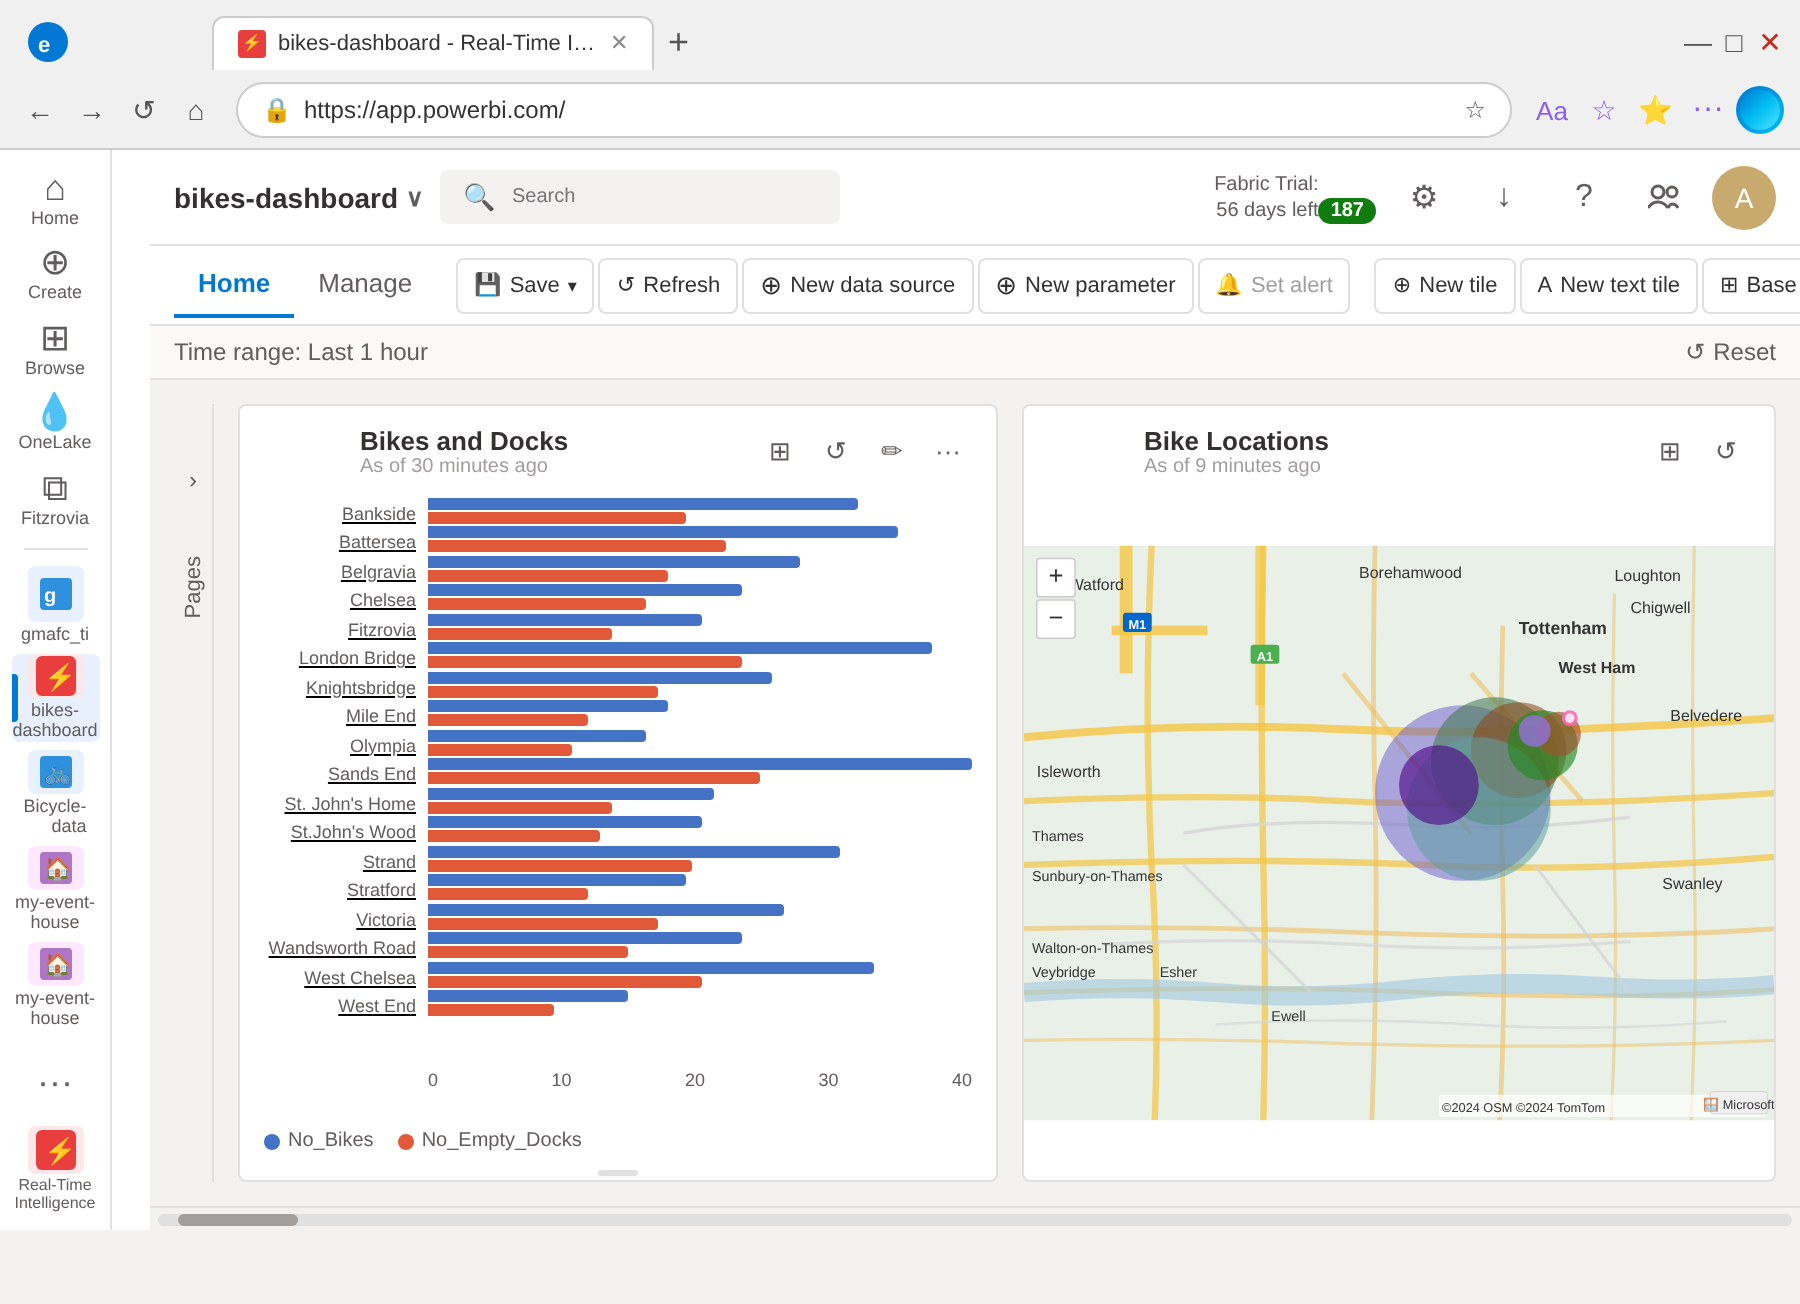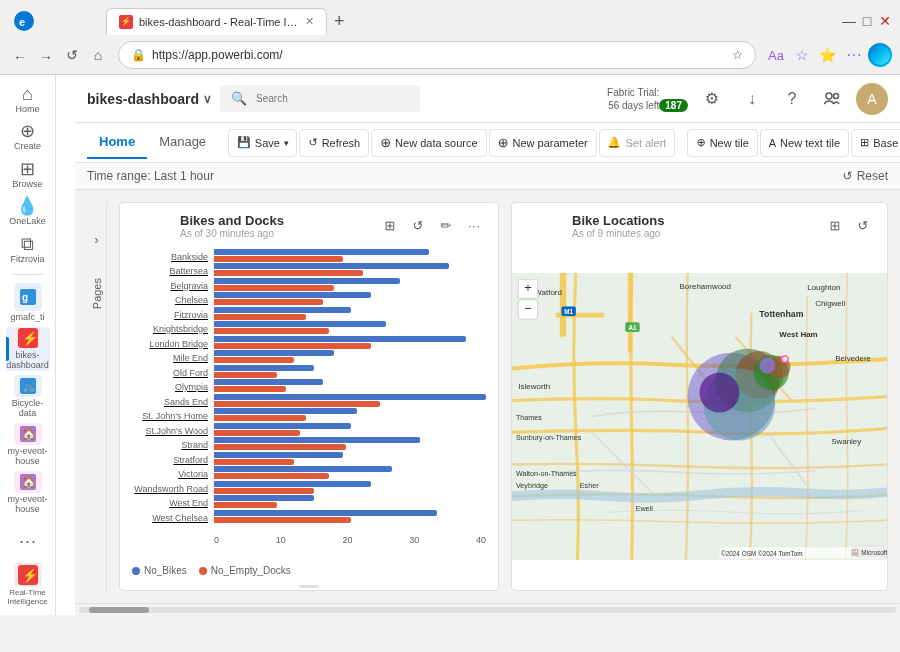--- a/index.html
+++ b/index.html
@@ -206,21 +206,21 @@
         </div>
         <div class="sidebar-label" style="font-size:9px; text-align:center;">bikes-<br>dashboard</div>
       </div>
       <div class="sidebar-app-item">
         <div class="sidebar-app-icon" style="background:#e8f0fe;">
           <svg width="20" height="20" viewBox="0 0 20 20">
               <rect x="2" y="2" width="16" height="16" rx="2" fill="#0078d4" opacity="0.8"></rect>
               <text x="4" y="14" font-size="11" fill="white">🚲</text>
             </svg>
         </div>
-        <div class="sidebar-label" style="font-size:9px; text-align:center;">Bicycle-<br>data</div>
+        <div class="sidebar-label" style="font-size:9px; text-align:right;">Bicycle-<br>data</div>
       </div>
       <div class="sidebar-app-item">
         <div class="sidebar-app-icon" style="background:#fce8ff;">
           <svg width="20" height="20" viewBox="0 0 20 20">
               <rect x="2" y="2" width="16" height="16" rx="2" fill="#9b59b6" opacity="0.8"></rect>
               <text x="4" y="14" font-size="11" fill="white">🏠</text>
             </svg>
         </div>
         <div class="sidebar-label" style="font-size:9px; text-align:center;">my-event-<br>house</div>
       </div>
@@ -387,115 +387,108 @@
                   </div>
                 </div>
                 <div class="chart-row">
                   <div class="chart-label">Fitzrovia</div>
                   <div class="chart-bars">
                     <div class="bar-blue" style="width: 50.5263%;"></div>
                     <div class="bar-red" style="width: 33.6842%;"></div>
                   </div>
                 </div>
                 <div class="chart-row">
+                  <div class="chart-label">London Bridge</div>
+                  <div class="chart-bars">
+                    <div class="bar-blue" style="width: 92.6316%;"></div>
+                    <div class="bar-red" style="width: 57.8947%;"></div>
+                  </div>
+                </div>
+                <div class="chart-row">
                   <div class="chart-label">Knightsbridge</div>
                   <div class="chart-bars">
                     <div class="bar-blue" style="width: 63.1579%;"></div>
                     <div class="bar-red" style="width: 42.1053%;"></div>
                   </div>
                 </div>
                 <div class="chart-row">
-                  <div class="chart-label">London Bridge</div>
-                  <div class="chart-bars">
-                    <div class="bar-blue" style="width: 92.6316%;"></div>
-                    <div class="bar-red" style="width: 57.8947%;"></div>
-                  </div>
-                </div>
-                <div class="chart-row">
                   <div class="chart-label">Mile End</div>
                   <div class="chart-bars">
                     <div class="bar-blue" style="width: 44.2105%;"></div>
                     <div class="bar-red" style="width: 29.4737%;"></div>
                   </div>
                 </div>
                 <div class="chart-row">
-                  <div class="chart-label">Old Ford</div>
+                  <div class="chart-label">Olympia</div>
+                  <div class="chart-bars">
+                    <div class="bar-blue" style="width: 40%;"></div>
+                    <div class="bar-red" style="width: 26.3158%;"></div>
+                  </div>
+                </div>
+                <div class="chart-row">
+                  <div class="chart-label">Sands End</div>
+                  <div class="chart-bars">
+                    <div class="bar-blue" style="width: 100%;"></div>
+                    <div class="bar-red" style="width: 61.0526%;"></div>
+                  </div>
+                </div>
+                <div class="chart-row">
+                  <div class="chart-label">St. John's Home</div>
+                  <div class="chart-bars">
+                    <div class="bar-blue" style="width: 52.6316%;"></div>
+                    <div class="bar-red" style="width: 33.6842%;"></div>
+                  </div>
+                </div>
+                <div class="chart-row">
+                  <div class="chart-label">St.John's Wood</div>
+                  <div class="chart-bars">
+                    <div class="bar-blue" style="width: 50.5263%;"></div>
+                    <div class="bar-red" style="width: 31.5789%;"></div>
+                  </div>
+                </div>
+                <div class="chart-row">
+                  <div class="chart-label">Strand</div>
+                  <div class="chart-bars">
+                    <div class="bar-blue" style="width: 75.7895%;"></div>
+                    <div class="bar-red" style="width: 48.4211%;"></div>
+                  </div>
+                </div>
+                <div class="chart-row">
+                  <div class="chart-label">Stratford</div>
+                  <div class="chart-bars">
+                    <div class="bar-blue" style="width: 47.3684%;"></div>
+                    <div class="bar-red" style="width: 29.4737%;"></div>
+                  </div>
+                </div>
+                <div class="chart-row">
+                  <div class="chart-label">Victoria</div>
+                  <div class="chart-bars">
+                    <div class="bar-blue" style="width: 65.2632%;"></div>
+                    <div class="bar-red" style="width: 42.1053%;"></div>
+                  </div>
+                </div>
+                <div class="chart-row">
+                  <div class="chart-label">Wandsworth Road</div>
+                  <div class="chart-bars">
+                    <div class="bar-blue" style="width: 57.8947%;"></div>
+                    <div class="bar-red" style="width: 36.8421%;"></div>
+                  </div>
+                </div>
+                <div class="chart-row">
+                  <div class="chart-label">West Chelsea</div>
+                  <div class="chart-bars">
+                    <div class="bar-blue" style="width: 82.1053%;"></div>
+                    <div class="bar-red" style="width: 50.5263%;"></div>
+                  </div>
+                </div>
+                <div class="chart-row">
+                  <div class="chart-label">West End</div>
                   <div class="chart-bars">
                     <div class="bar-blue" style="width: 36.8421%;"></div>
                     <div class="bar-red" style="width: 23.1579%;"></div>
-                  </div>
-                </div>
-                <div class="chart-row">
-                  <div class="chart-label">Olympia</div>
-                  <div class="chart-bars">
-                    <div class="bar-blue" style="width: 40%;"></div>
-                    <div class="bar-red" style="width: 26.3158%;"></div>
-                  </div>
-                </div>
-                <div class="chart-row">
-                  <div class="chart-label">Sands End</div>
-                  <div class="chart-bars">
-                    <div class="bar-blue" style="width: 100%;"></div>
-                    <div class="bar-red" style="width: 61.0526%;"></div>
-                  </div>
-                </div>
-                <div class="chart-row">
-                  <div class="chart-label">St. John's Home</div>
-                  <div class="chart-bars">
-                    <div class="bar-blue" style="width: 52.6316%;"></div>
-                    <div class="bar-red" style="width: 33.6842%;"></div>
-                  </div>
-                </div>
-                <div class="chart-row">
-                  <div class="chart-label">St.John's Wood</div>
-                  <div class="chart-bars">
-                    <div class="bar-blue" style="width: 50.5263%;"></div>
-                    <div class="bar-red" style="width: 31.5789%;"></div>
-                  </div>
-                </div>
-                <div class="chart-row">
-                  <div class="chart-label">Strand</div>
-                  <div class="chart-bars">
-                    <div class="bar-blue" style="width: 75.7895%;"></div>
-                    <div class="bar-red" style="width: 48.4211%;"></div>
-                  </div>
-                </div>
-                <div class="chart-row">
-                  <div class="chart-label">Stratford</div>
-                  <div class="chart-bars">
-                    <div class="bar-blue" style="width: 47.3684%;"></div>
-                    <div class="bar-red" style="width: 29.4737%;"></div>
-                  </div>
-                </div>
-                <div class="chart-row">
-                  <div class="chart-label">Victoria</div>
-                  <div class="chart-bars">
-                    <div class="bar-blue" style="width: 65.2632%;"></div>
-                    <div class="bar-red" style="width: 42.1053%;"></div>
-                  </div>
-                </div>
-                <div class="chart-row">
-                  <div class="chart-label">Wandsworth Road</div>
-                  <div class="chart-bars">
-                    <div class="bar-blue" style="width: 57.8947%;"></div>
-                    <div class="bar-red" style="width: 36.8421%;"></div>
-                  </div>
-                </div>
-                <div class="chart-row">
-                  <div class="chart-label">West End</div>
-                  <div class="chart-bars">
-                    <div class="bar-blue" style="width: 36.8421%;"></div>
-                    <div class="bar-red" style="width: 23.1579%;"></div>
-                  </div>
-                </div>
-                <div class="chart-row">
-                  <div class="chart-label">West Chelsea</div>
-                  <div class="chart-bars">
-                    <div class="bar-blue" style="width: 82.1053%;"></div>
-                    <div class="bar-red" style="width: 50.5263%;"></div>
                   </div>
                 </div>
               </div>
             <div class="chart-axis">
               <span>0</span>
               <span>10</span>
               <span>20</span>
               <span>30</span>
               <span>40</span>
             </div>

